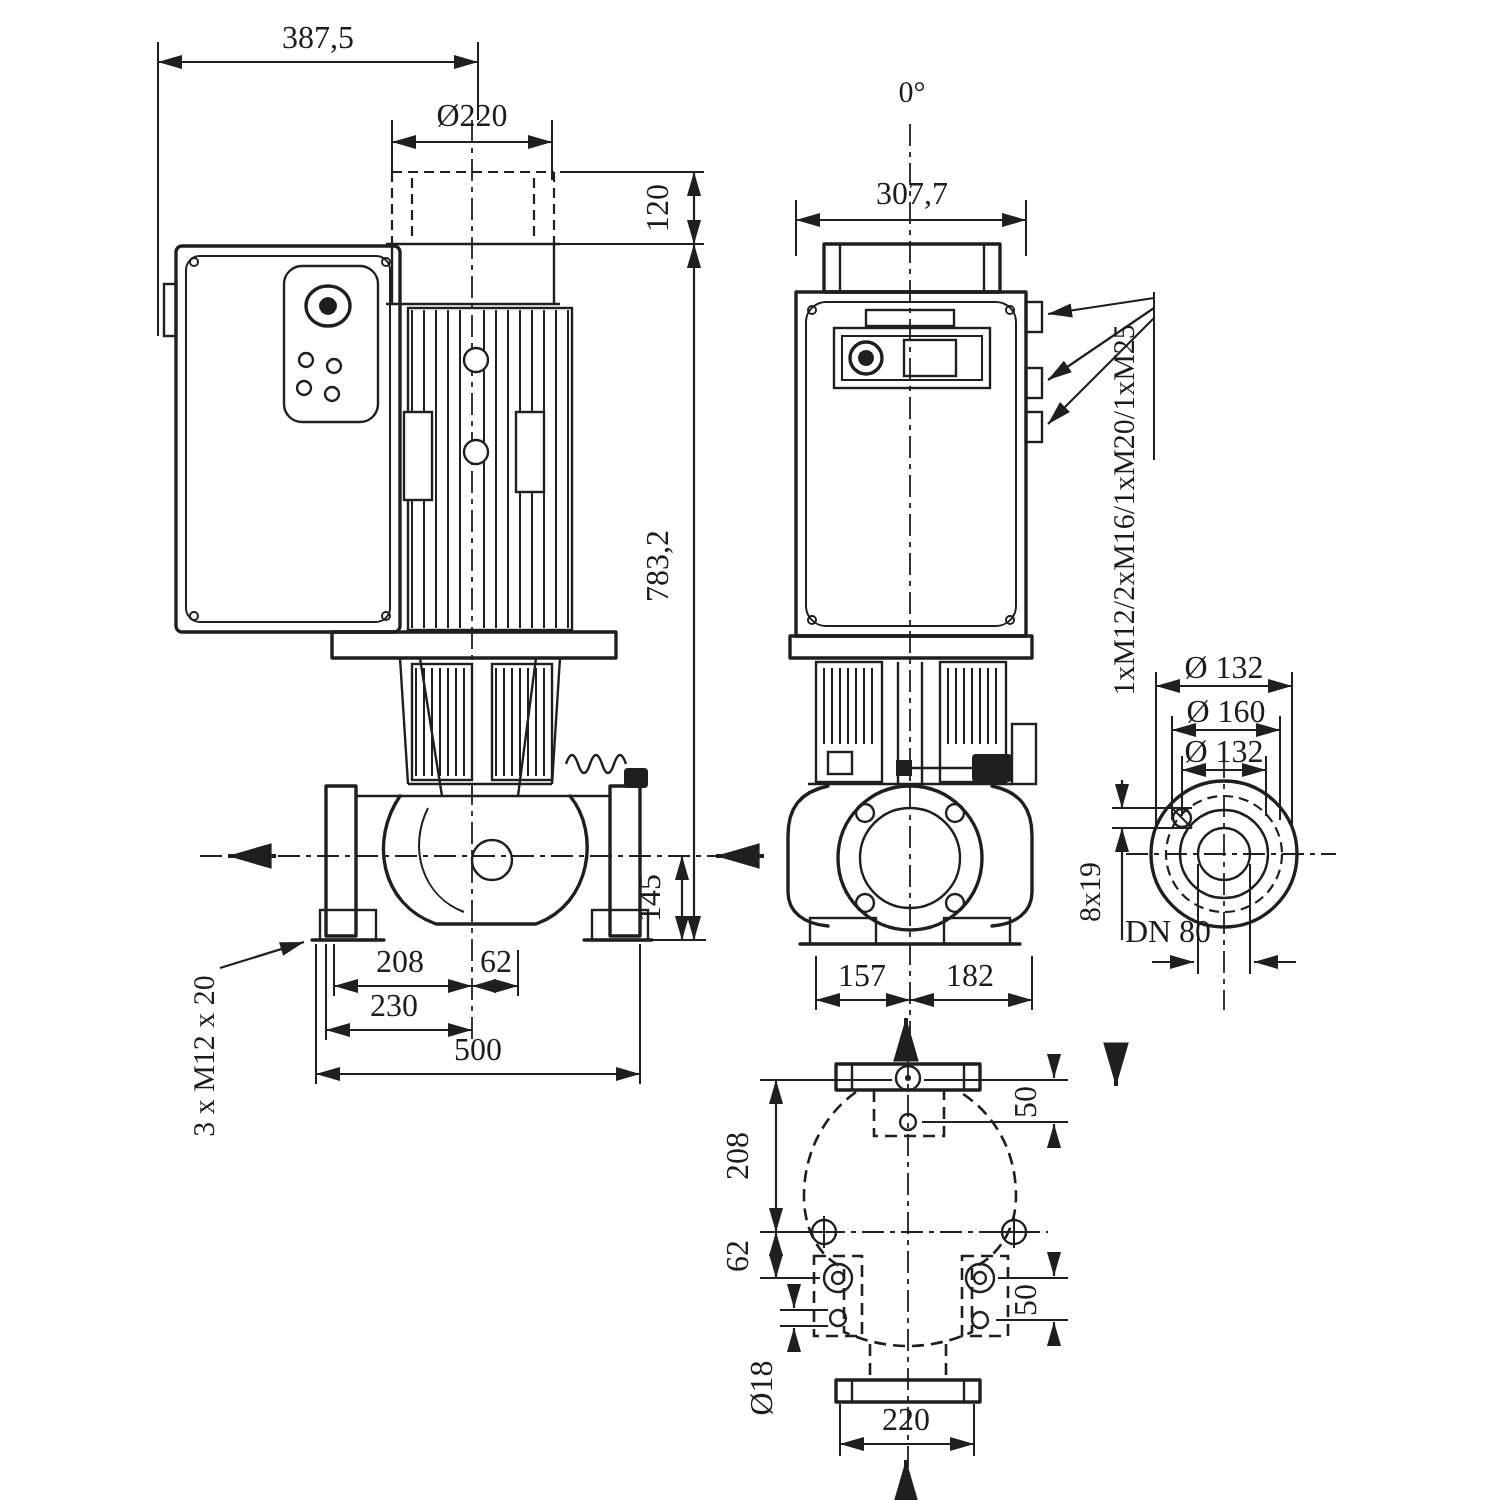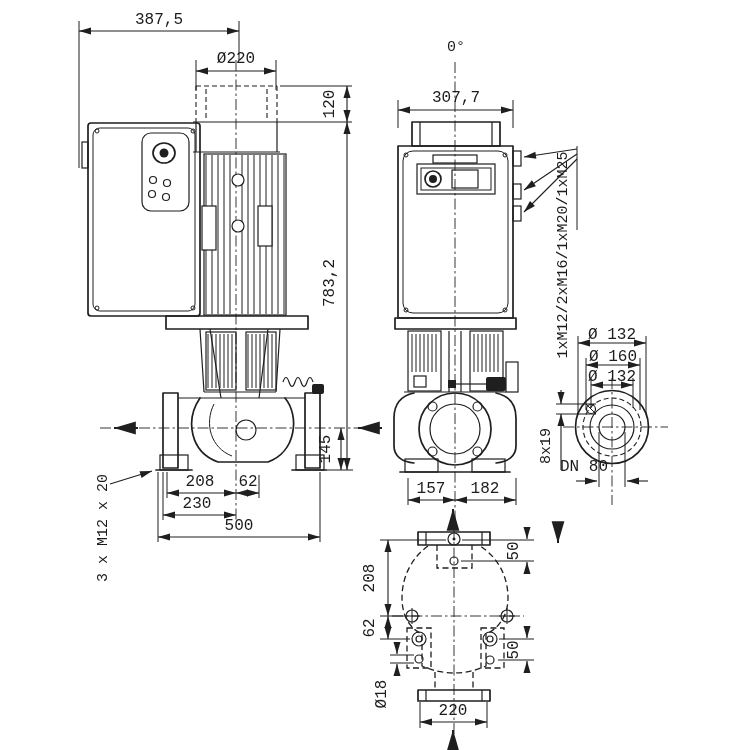--- a/index.html
+++ b/index.html
@@ -1,17 +1,17 @@
 <!DOCTYPE html>
 <html><head>
 <meta charset="utf-8">
 <style>
   html,body{margin:0;padding:0;background:#fff;}
   .stage{position:relative;width:750px;height:750px;background:#ffffff;overflow:hidden;
-         font-family:Liberation Mono, monospace;}
+         font-family:Liberation Serif, serif;}
   svg{position:absolute;left:0;top:0;}
   
   .obj   {stroke:#1f1f1f;stroke-width:1.7;fill:none;stroke-linecap:round;stroke-linejoin:round;}
   .obj2  {stroke:#1f1f1f;stroke-width:1.2;fill:none;}
   .thin  {stroke:#1f1f1f;stroke-width:1;fill:none;}
   .dim   {stroke:#1f1f1f;stroke-width:1.1;fill:none;}
   .ext   {stroke:#1f1f1f;stroke-width:1;fill:none;}
   .cl    {stroke:#1f1f1f;stroke-width:0.9;fill:none;stroke-dasharray:11 3 2.5 3;}
   .dash  {stroke:#1f1f1f;stroke-width:1.1;fill:none;stroke-dasharray:5 3;}
   .dashb {stroke:#1f1f1f;stroke-width:1.3;fill:none;stroke-dasharray:6 3.5;}

